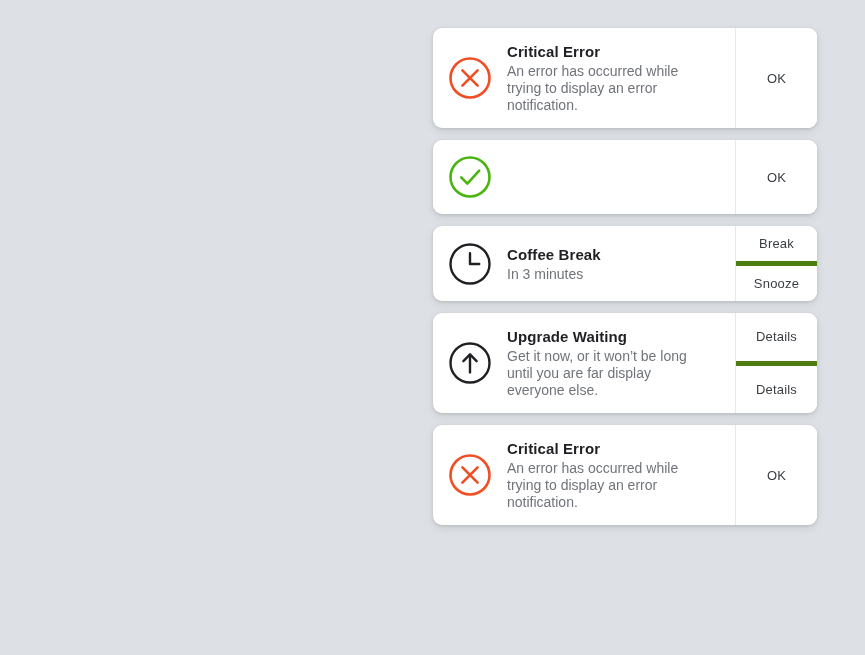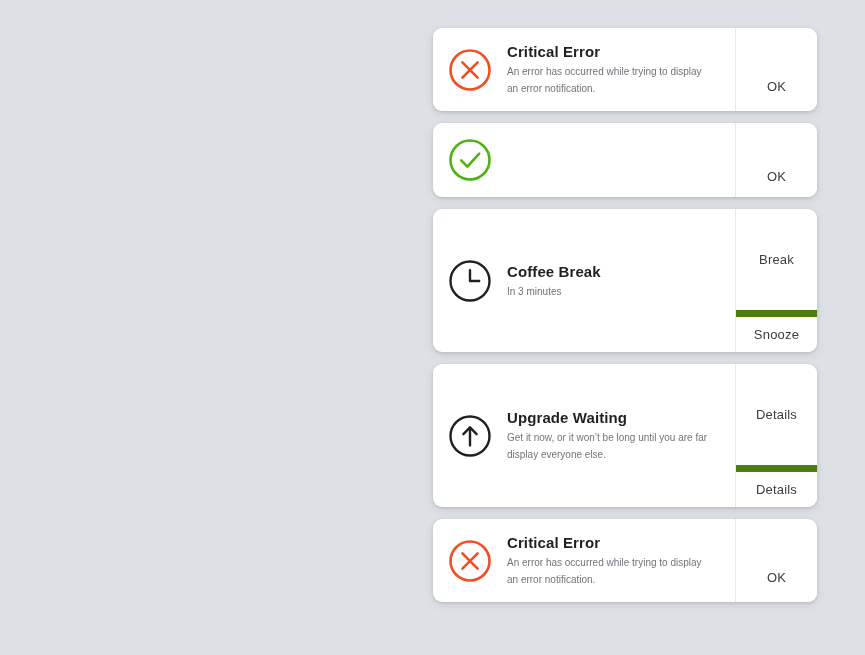--- a/index.html
+++ b/index.html
@@ -62,21 +62,21 @@
 
   .card-title {
     font-size: 15px;
     font-weight: bold;
     color: #1f2023;
     line-height: 19px;
     letter-spacing: 0.1px;
   }
 
   .card-message {
-    font-size: 10px;
+    font-size: 14px;
     color: #70747a;
     line-height: 17px;
     margin-top: 2px;
     max-width: 205px;
   }
   .card-message:empty { display: none; }
 
   .card-actions {
     flex: 0 0 81px;
     width: 81px;
@@ -92,24 +92,23 @@
     justify-content: center;
     font-size: 13px;
     color: #3a3d42;
     background: #ffffff;
     border: none;
     font-family: "Liberation Sans", sans-serif;
     cursor: pointer;
     padding: 10px 4px;
     box-sizing: border-box;
     letter-spacing: 0.2px;
-    margin-top: 33px;
   }
   .action-button + .action-button {
-    border-top: 7px solid #4d7c0f;
+    border-top: 5px solid #4d7c0f;
   }
 </style>
 </head>
 <body>
 
 <div id="notification-stack">
     <div class="notification-card">
       <div class="card-body">
         <div class="card-icon">
           <svg width="46" height="46" viewBox="0 0 46 46">

